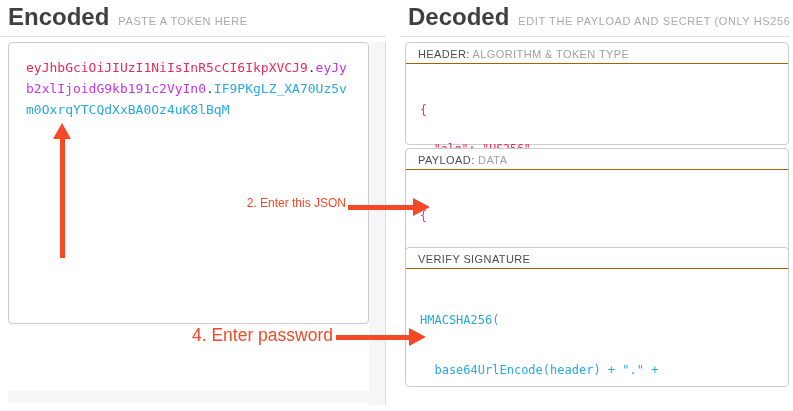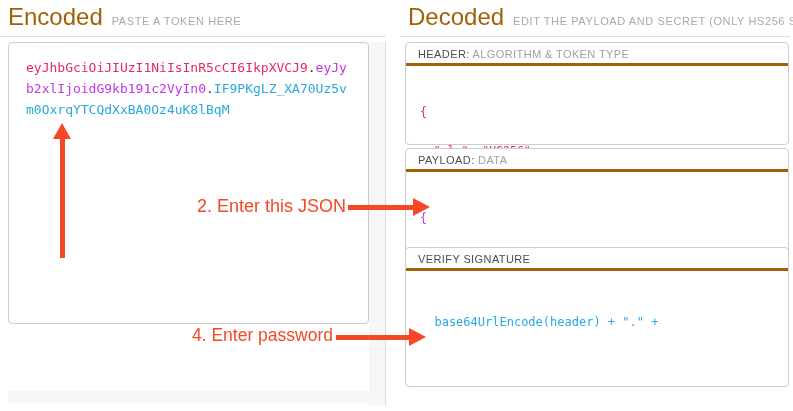--- a/index.html
+++ b/index.html
@@ -3,21 +3,21 @@
 <meta charset="utf-8">
 <style>
   html,body{margin:0;padding:0;background:#fff;}
   .page{position:relative;width:793px;height:411px;background:#fff;overflow:hidden;
         font-family:"Liberation Sans",sans-serif;}
 
   
   .col-head{position:absolute;top:0;height:34px;display:flex;align-items:baseline;white-space:nowrap;}
   .col-head.left{left:8px;}
   .col-head.right{left:408px;}
-  .title{font-size:24px;font-weight:400;color:#a16207;line-height:33px;}
+  .title{font-size:24px;font-weight:700;color:#404040;line-height:33px;}
   .subtitle{font-size:11px;color:#a9a9a9;letter-spacing:0.6px;margin-left:9px;}
 
   .rule{position:absolute;top:36px;height:1px;background:#ddd;}
   .rule-left{left:0;width:386px;}
   .rule-right{left:400px;width:390px;}
 
   
   .token-box{position:absolute;left:8px;top:42px;width:361px;height:282px;box-sizing:border-box;
              border:1px solid #ccc;border-radius:4px;background:#fff;
              padding:14px 16px 14px 17px;
@@ -30,34 +30,34 @@
 
   
   .vscroll{position:absolute;left:369px;top:42px;width:16px;height:363px;background:#f6f6f6;border-right:1px solid #ddd;}
   .hscroll{position:absolute;left:8px;top:391px;width:377px;height:12px;background:#f6f6f6;}
 
   
   .box{position:absolute;left:405px;width:384px;box-sizing:border-box;border:1px solid #ccc;border-radius:4px;background:#fff;}
   .box-header{top:42px;height:103px;}
   .box-payload{top:148px;height:108px;}
   .box-verify{top:247px;height:140px;}
-  .box-label{padding:5px 12px 3px;font-size:11px;letter-spacing:0.4px;border-bottom:3px solid #a16207;
+  .box-label{padding:5px 12px 3px;font-size:11px;letter-spacing:0.4px;border-bottom:1px solid #a16207;
              color:#a0a0a0;white-space:nowrap;}
   .lbl-dark{color:#4d4d4d;}
   .code{font-family:"DejaVu Sans Mono","Liberation Mono",monospace;white-space:pre;}
   .code-json{font-size:11.5px;line-height:13px;padding:14px 14px 10px;}
   .red{color:var(--token-header,#e8295c);}
   .purple{color:var(--token-payload,#c336e8);}
   .cyan{color:var(--token-signature,#29a9e0);}
   .code-verify{font-size:12px;line-height:16.5px;padding:10px 14px 8px;}
 
   .caret{display:inline-block;width:1px;height:13px;background:#111;vertical-align:-2px;margin-left:1px;}
 
   
-  .ann-txt{position:absolute;color:var(--annotation,#f54827);font-size:18px;white-space:nowrap;z-index:5;}
+  .ann-txt{position:absolute;color:var(--annotation,#f54827);font-size:12px;white-space:nowrap;z-index:5;}
   .ann-step3{left:27px;top:261px;font-size:17.5px;}
   .ann-step2{right:447px;top:196px;}
   .ann-step1{right:460px;top:325px;font-size:17.5px;}
 
   .arrow{position:absolute;z-index:5;}
   .a-shaft{position:absolute;background:var(--annotation,#f54827);}
   .a-head{position:absolute;width:0;height:0;}
   .arrow-3{left:53px;top:123px;width:18px;height:136px;}
   .arrow-3 .a-head{left:0;top:0;border-left:9px solid transparent;border-right:9px solid transparent;
                    border-bottom:16px solid var(--annotation,#f54827);}
@@ -117,20 +117,21 @@
       <div>  "role": "todo_user"</div>
       <div><span>}</span><span class="caret"></span></div>
     </div>
   </div>
 
   <div class="box box-verify">
     <div class="box-label">
       <span class="lbl-dark">VERIFY SIGNATURE</span>
     </div>
     <div class="code code-verify cyan">
+      <div>HMACSHA256(</div>
       <div>  base64UrlEncode(header) + "." +</div>
       
       
       
     </div>
   </div>
 
   <div class="arrow arrow-3">
     <div class="a-head"></div>
     <div class="a-shaft"></div>

